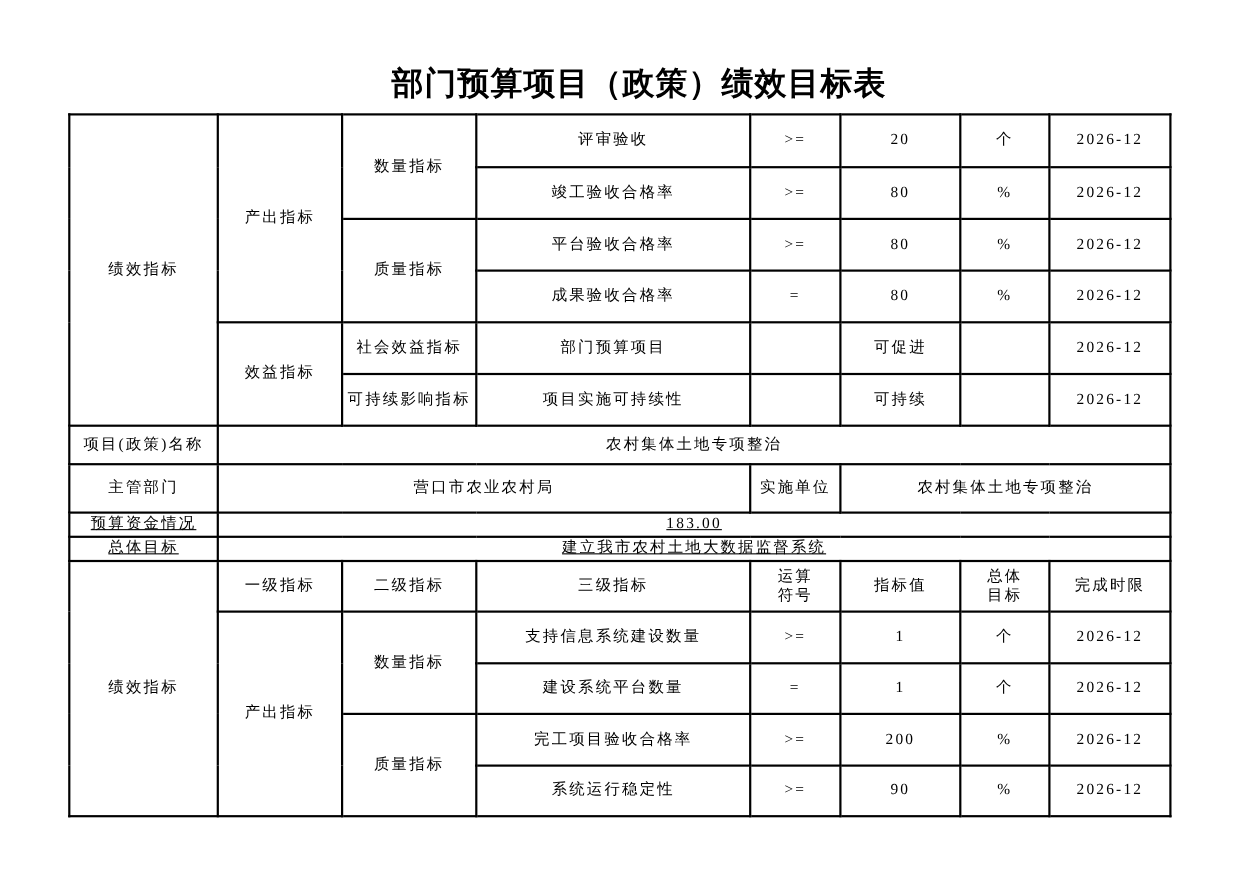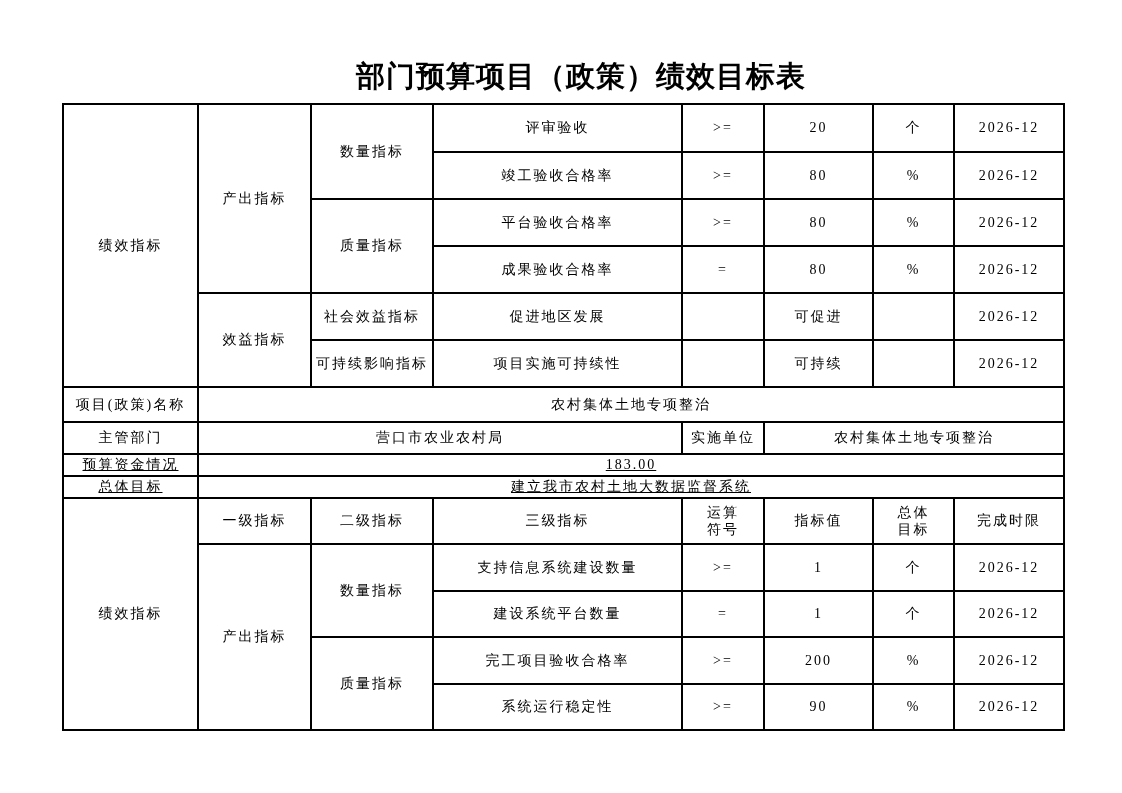--- a/index.html
+++ b/index.html
@@ -23,21 +23,21 @@
     font-size:14px;line-height:1.25;letter-spacing:2px;
     overflow:hidden;
   }
   td.num{letter-spacing:0.5px;}
   td.perf-top{border-top:none;padding-bottom:42px;}
   td.perf-bottom{border-bottom:none;padding-top:86px;}
   td.right-val{text-align:right;padding-right:4px;letter-spacing:0;}
   .wrap2{display:inline-block;width:36px;letter-spacing:2px;}
   
   tr.r47{height:47px;} tr.r48{height:48px;} tr.r46{height:46px;}
-  tr.r35{height:35px;} tr.r34{height:32px;} tr.r22{height:22px;text-decoration:underline;}
+  tr.r35{height:35px;} tr.r34{height:44px;} tr.r22{height:22px;text-decoration:underline;}
 </style>
 </head>
 <body>
 
 <div class="page-title">部门预算项目（政策）绩效目标表</div>
 
 <table class="budget">
   <colgroup>
     <col style="width:135px">
       <col style="width:113px">
@@ -78,21 +78,21 @@
   <tr class="r47">
     <td>成果验收合格率</td>
     <td class="num">=</td>
     <td class="num">80</td>
     <td>%</td>
     <td class="num">2026-12</td>
   </tr>
   <tr class="r47">
     <td rowspan="2">效益指标</td>
     <td>社会效益指标</td>
-    <td>促进地区发展</td>
+    <td>部门预算项目</td>
     <td class="num"></td>
     <td>可促进</td>
     <td></td>
     <td class="num">2026-12</td>
   </tr>
   <tr class="r47">
     <td>可持续影响指标</td>
     <td>项目实施可持续性</td>
     <td class="num"></td>
     <td>可持续</td>

